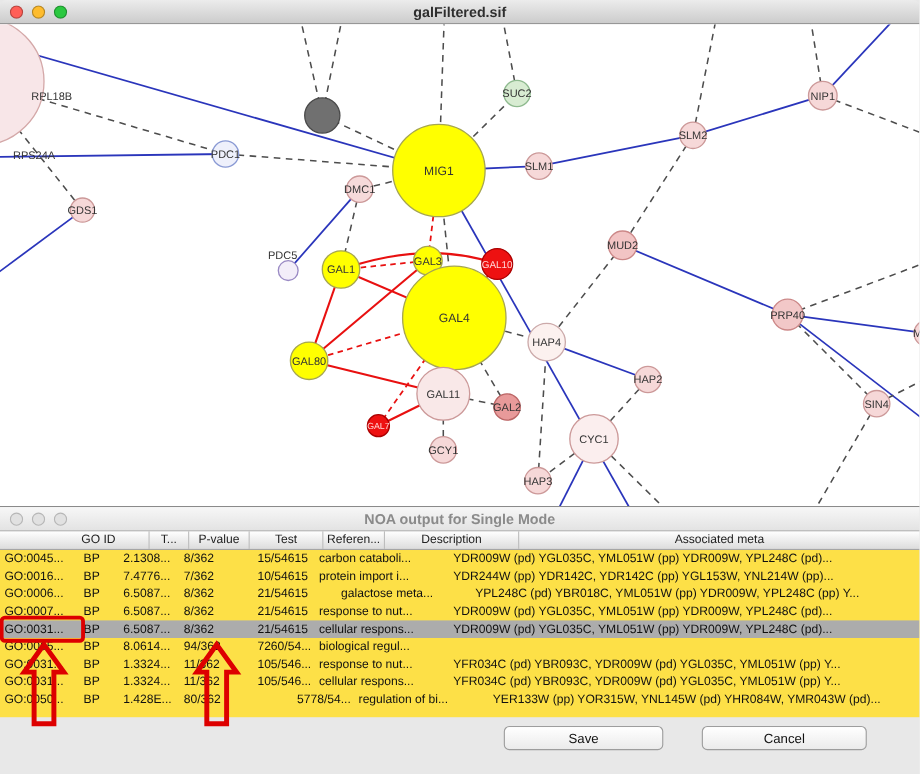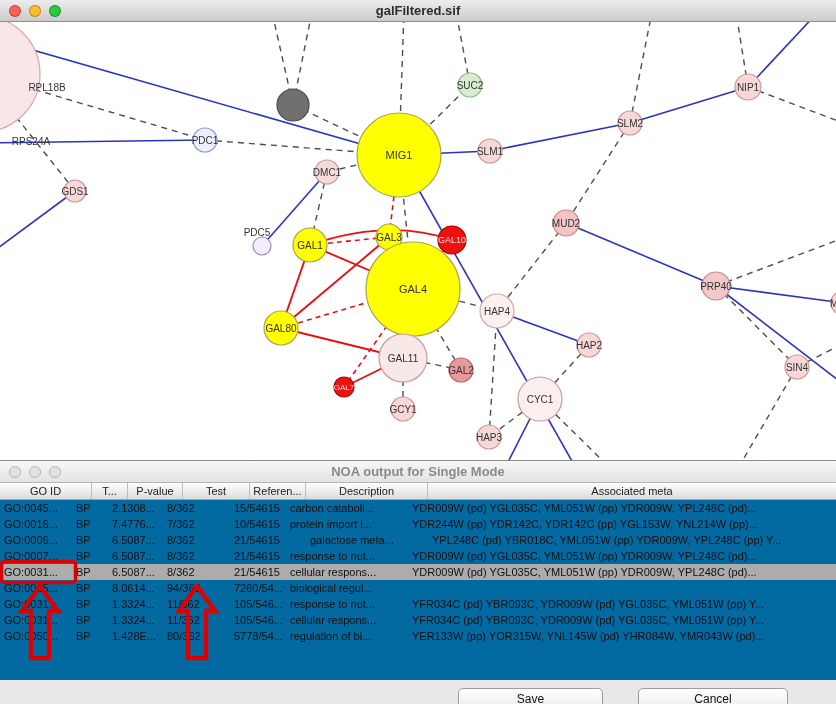--- a/index.html
+++ b/index.html
@@ -25,21 +25,21 @@
   
   .canvas { width:836px; height:438px; background:#ffffff; overflow:hidden; }
   .canvas svg { display:block; }
   .canvas text { font-family:"Liberation Sans", sans-serif; }
 
   
   .thead { display:flex; height:17px; background:linear-gradient(#ffffff,#dcdcdc); border-bottom:1px solid #a5a5a5; }
   .th { font-size:11px; color:#222; text-align:center; line-height:16px; border-right:1px solid #bdbdbd;
         overflow:hidden; white-space:nowrap; flex:0 0 auto; }
   .th:last-child { flex:1 1 auto; border-right:none; }
-  .tbody { background:#0369a1; height:180px; overflow:hidden; }
+  .tbody { background:#fde047; height:152px; overflow:hidden; }
   .row { display:flex; height:16px; line-height:16px; font-size:11px; color:#101010; white-space:nowrap; }
   .row.selected { background:#acacac; }
   .cell { overflow:hidden; padding-left:4px; flex:0 0 auto; }
   .cell:last-child { flex:1 1 auto; }
 
   
   .buttonbar { position:relative; height:53px; }
   .btn { position:absolute; top:8px; height:22px; font-size:12px; font-family:"Liberation Sans", sans-serif;
          background:linear-gradient(#ffffff,#ebebeb); border:1px solid #9d9d9d; border-radius:5px; color:#111; }
   .btn-save { left:458px; width:145px; }
@@ -240,21 +240,21 @@
   <section class="win win-bottom">
     <div class="titlebar inactive">
       <span class="tl"></span>
       <span class="tl"></span>
       <span class="tl"></span>
       <span class="title">NOA output for Single Mode</span>
     </div>
 
     <div>
       <div class="thead" id="thead">
-          <div class="th" style="width: 92px;">GO ID</div>
+          <div class="th" style="width: 92px; margin-left: 44px;">GO ID</div>
           <div class="th" style="width: 36px;">T...</div>
           <div class="th" style="width: 55px;">P-value</div>
           <div class="th" style="width: 67px;">Test</div>
           <div class="th" style="width: 56px;">Referen...</div>
           <div class="th" style="width: 122px;">Description</div>
           <div class="th" style="width: 428px;">Associated meta</div>
         </div>
       <div class="tbody" id="tbody">
           <div class="row">
             <div class="cell" style="width: 72px;">GO:0045...</div>
@@ -325,21 +325,21 @@
             <div class="cell" style="width: 67px;">11/362</div>
             <div class="cell" style="width: 56px;">105/546...</div>
             <div class="cell" style="width: 122px;">cellular respons...</div>
             <div class="cell" style="width: 428px;">YFR034C (pd) YBR093C, YDR009W (pd) YGL035C, YML051W (pp) Y...</div>
           </div>
           <div class="row">
             <div class="cell" style="width: 72px;">GO:0050...</div>
             <div class="cell" style="width: 36px;">BP</div>
             <div class="cell" style="width: 55px;">1.428E...</div>
             <div class="cell" style="width: 67px;">80/362</div>
-            <div class="cell" style="width: 56px;">5778/54...</div>
+            <div class="cell" style="width: 56px; margin-left: 36px;">5778/54...</div>
             <div class="cell" style="width: 122px;">regulation of bi...</div>
             <div class="cell" style="width: 428px;">YER133W (pp) YOR315W, YNL145W (pd) YHR084W, YMR043W (pd)...</div>
           </div>
         </div>
     </div>
 
     <div class="buttonbar">
       <button class="btn btn-cancel">Cancel</button>
       <button class="btn btn-save">Save</button>
     </div>

